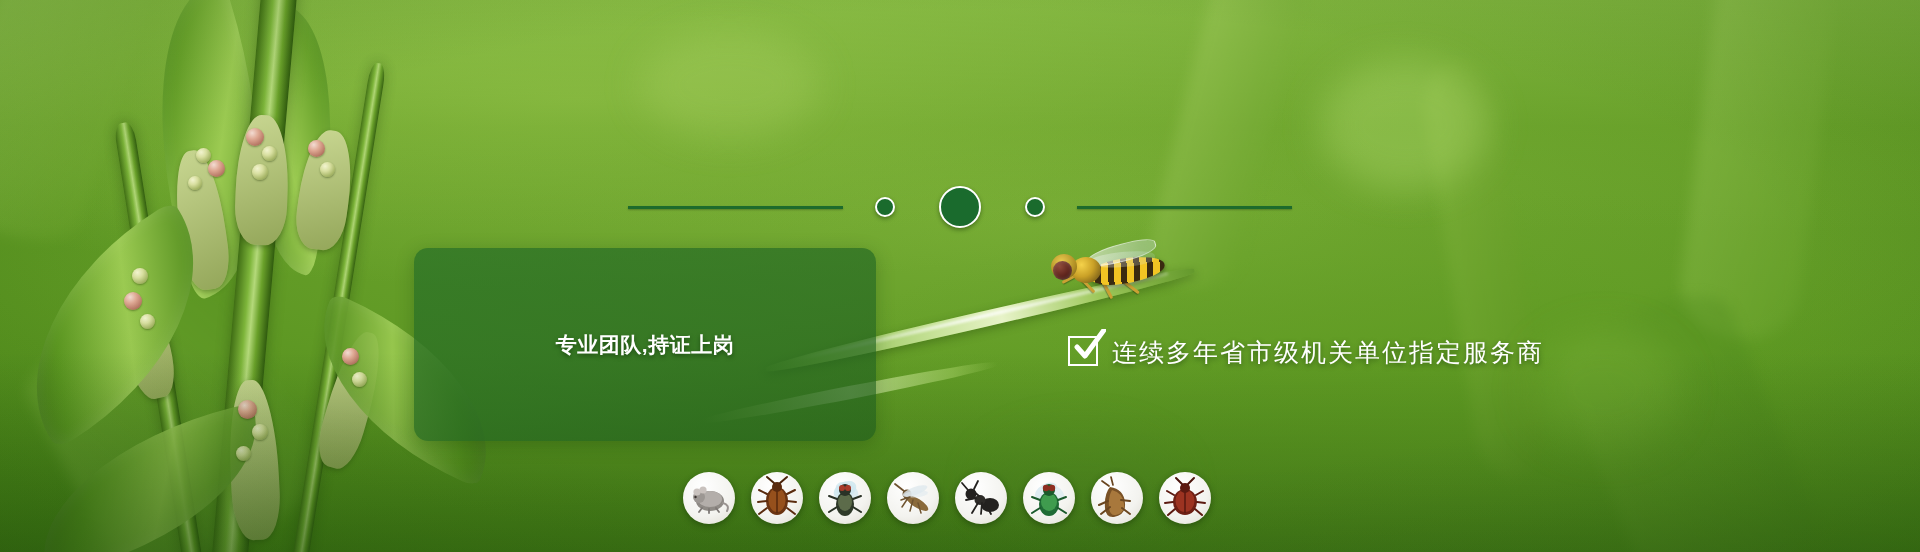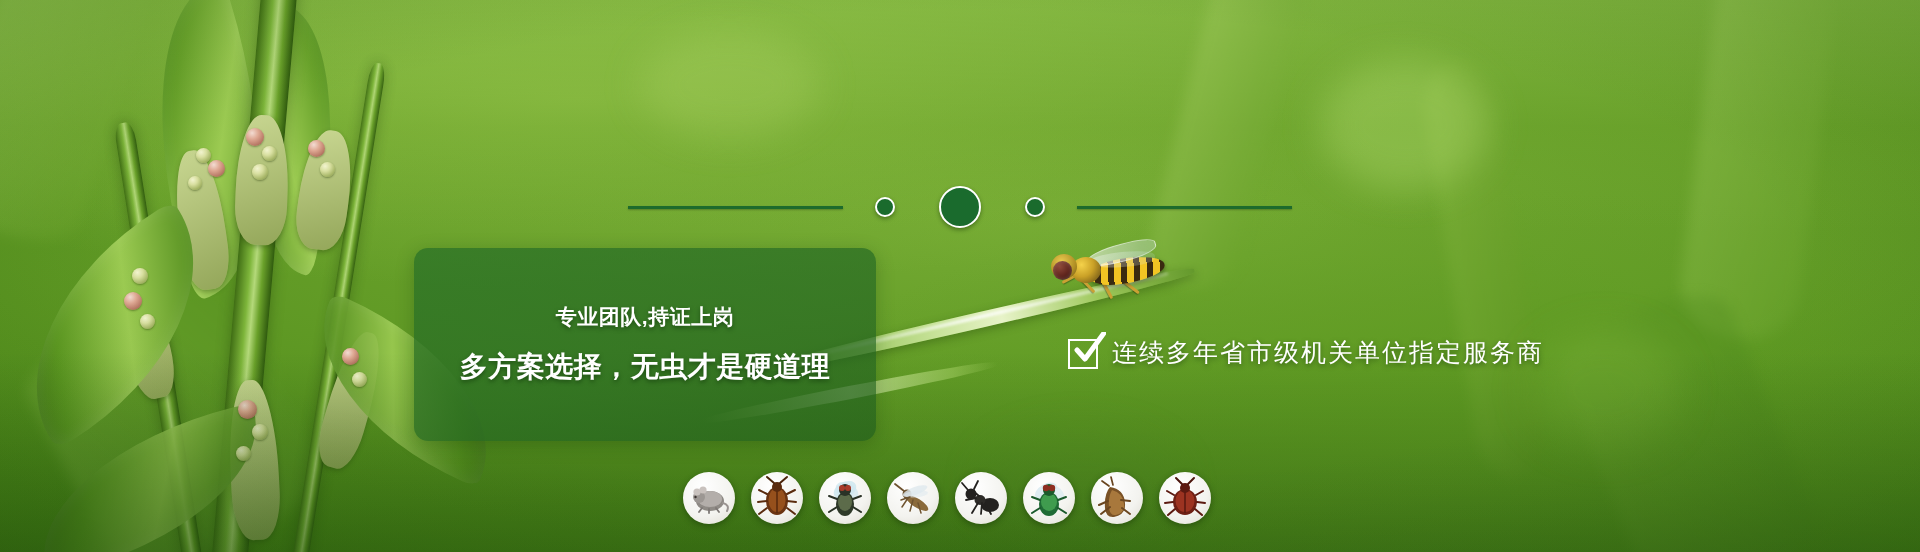--- a/index.html
+++ b/index.html
@@ -225,21 +225,21 @@
   }
   .info-panel .line.l1 { font-size: 21px; }
   .info-panel .line.l2 { font-size: 28px; }
   .info-panel .line.l3 { font-size: 28px; }
 
   
   .features {
     position: absolute; left: 1068px; top: 336px;
     display: flex; flex-direction: column; gap: 27px;
   }
-  .feature { display: flex; align-items: flex-end; gap: 14px; font-family: Liberation Serif, serif; }
+  .feature { display: flex; align-items: flex-start; gap: 14px; font-family: Liberation Serif, serif; }
   .feature .cbox {
     position: relative; width: 30px; height: 30px; flex: 0 0 30px;
     border: 2px solid #ffffff;
   }
   .feature .cbox .tick {
     position: absolute; left: 2px; top: -9px; width: 34px; height: 34px;
   }
   .feature .txt {
     color: #ffffff; font-size: 25px; font-weight: 400;
     letter-spacing: 2px; white-space: nowrap;
@@ -342,21 +342,20 @@
   <div class="divider">
     <span class="rule"></span>
     <span class="dot small"></span>
     <span class="dot big"></span>
     <span class="dot small"></span>
     <span class="rule"></span>
   </div>
 
   <div class="info-panel">
     <div class="line l1">专业团队,持证上岗</div>
-    <div class="line l2">多方案选择，无虫才是硬道理</div>
   </div>
 
   <div class="features">
     <div class="feature">
       <span class="cbox">
         <svg class="tick" viewBox="0 0 34 34" aria-hidden="true">
           <path d="M5 18 L13 27 L32 1" fill="none" stroke="#ffffff" stroke-width="5" stroke-linecap="round" stroke-linejoin="round"></path>
         </svg>
       </span>
       <span class="txt">连续多年省市级机关单位指定服务商</span>

